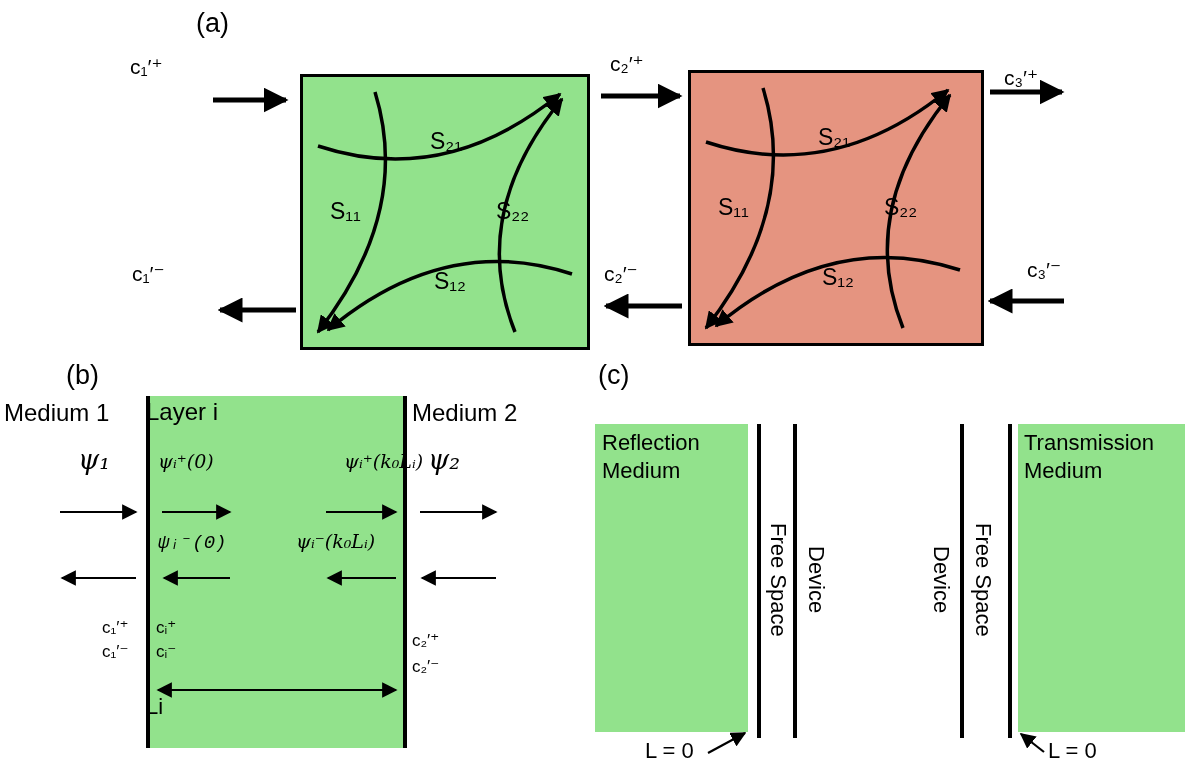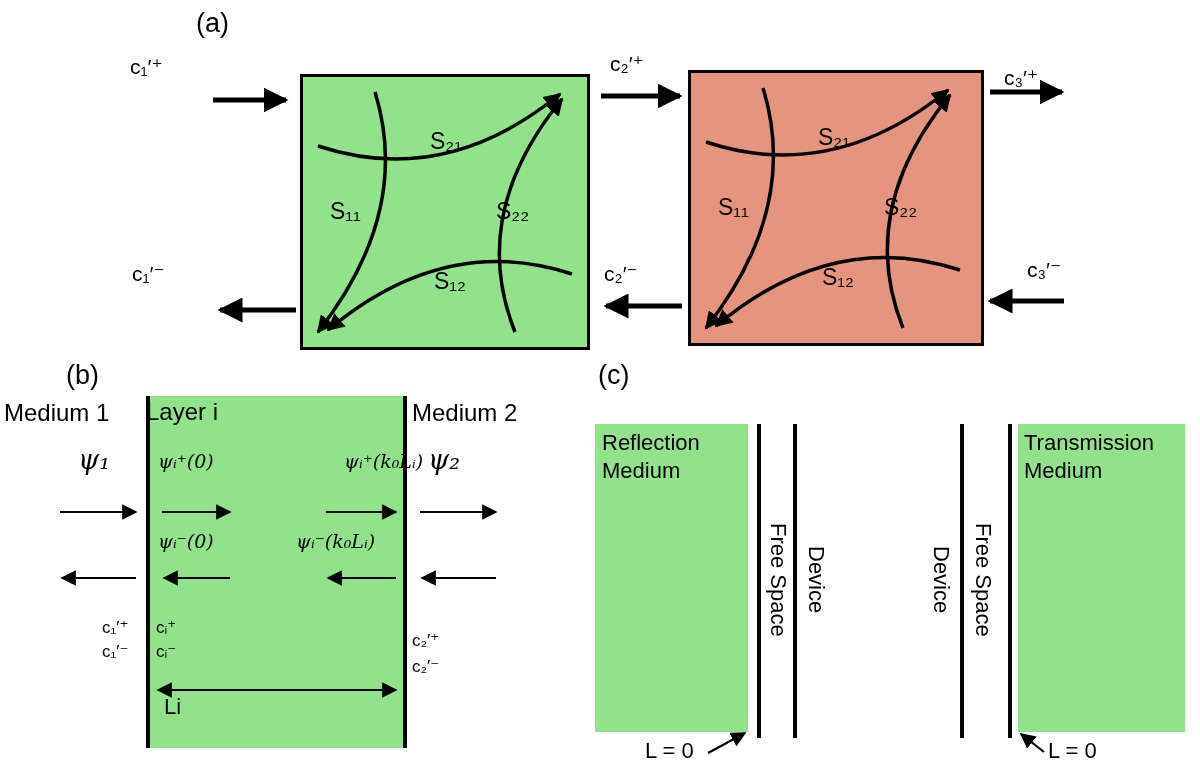--- a/index.html
+++ b/index.html
@@ -119,31 +119,31 @@
 <div class="lbl panel-letter" style="left:66px; top:360px;">(b)</div>
 
 <div class="lbl medlbl" style="left:4px;   top:399px;">Medium 1</div>
 <div class="lbl medlbl centered" style="left:146px; top:398px; width:261px;">Layer i</div>
 <div class="lbl medlbl" style="left:412px; top:399px;">Medium 2</div>
 
 <div class="lbl math psi-big" style="left:78px;  top:444px;">ψ₁</div>
 <div class="lbl math psi" style="left:158px; top:450px;">ψᵢ⁺(0)</div>
 <div class="lbl math psi" style="left:296px; top:450px;margin-left:48px;">ψᵢ⁺(k₀Lᵢ)</div>
 <div class="lbl math psi-big" style="left:428px; top:444px;">ψ₂</div>
-<div class="lbl math psi" style="left:158px; top:530px;">ψᵢ⁻(0)</div>
+<div class="lbl math psi" style="left:158px; top:530px;font-family:Liberation Mono, monospace;">ψᵢ⁻(0)</div>
 <div class="lbl math psi" style="left:296px; top:530px;">ψᵢ⁻(k₀Lᵢ)</div>
 
 <div class="lbl small" style="left:102px; top:617px;">c₁′⁺</div>
 <div class="lbl small" style="left:102px; top:641px;">c₁′⁻</div>
 <div class="lbl small" style="left:156px; top:617px;">cᵢ⁺</div>
 <div class="lbl small" style="left:156px; top:641px;">cᵢ⁻</div>
 <div class="lbl small" style="left:412px; top:630px;">c₂′⁺</div>
 <div class="lbl small" style="left:412px; top:656px;">c₂′⁻</div>
 
-<div class="lbl ctext centered" style="left:132px; top:694px; width:261px;padding-left:32px;">Li</div>
+<div class="lbl ctext centered" style="left:146px; top:694px; width:261px;">Li</div>
 
 <div class="lbl panel-letter" style="left:598px; top:360px;">(c)</div>
 
 <div class="lbl ctext" style="left:602px; top:429px; width:122px; white-space:normal; line-height:1.25;">Reflection Medium</div>
 <div class="lbl ctext" style="left:1024px; top:429px; width:152px; white-space:normal; line-height:1.25;">Transmission Medium</div>
 
 <div class="vtext" style="left:763px; top:424px; width:28px; height:312px;">Free Space</div>
 <div class="vtext" style="left:801px; top:424px; width:28px; height:312px;">Device</div>
 <div class="vtext" style="left:926px; top:424px; width:28px; height:312px;">Device</div>
 <div class="vtext" style="left:968px; top:424px; width:28px; height:312px;">Free Space</div>

